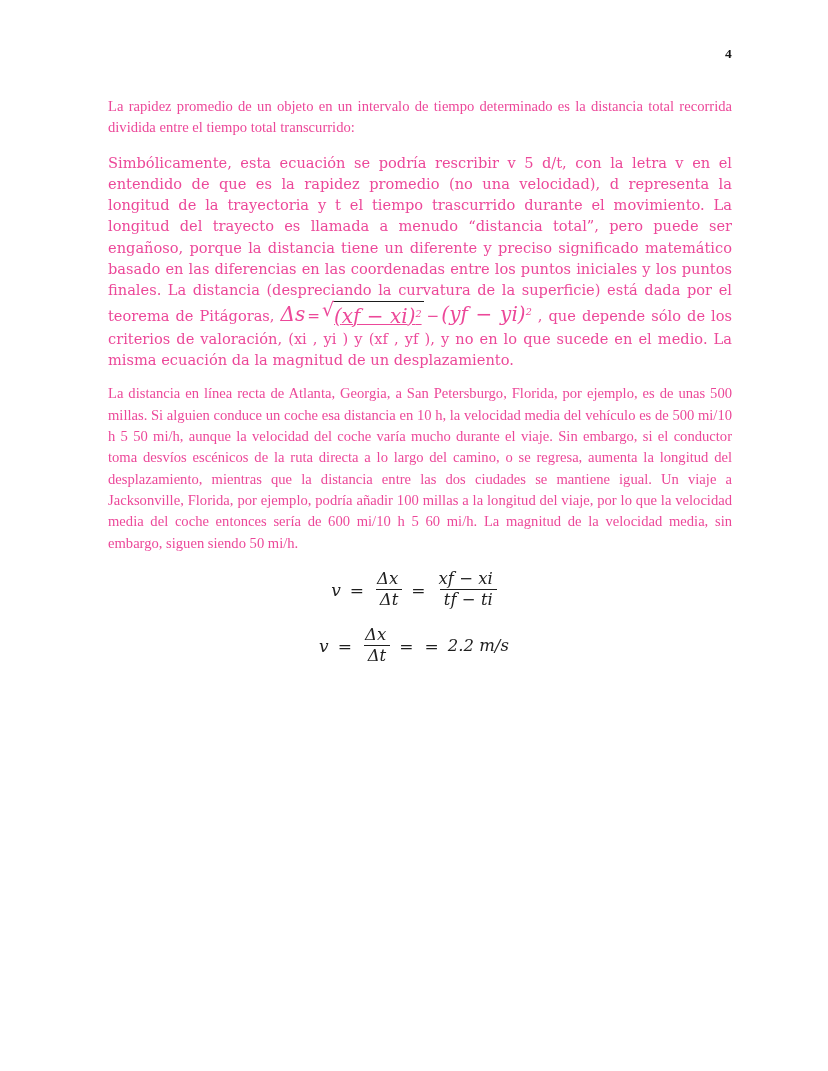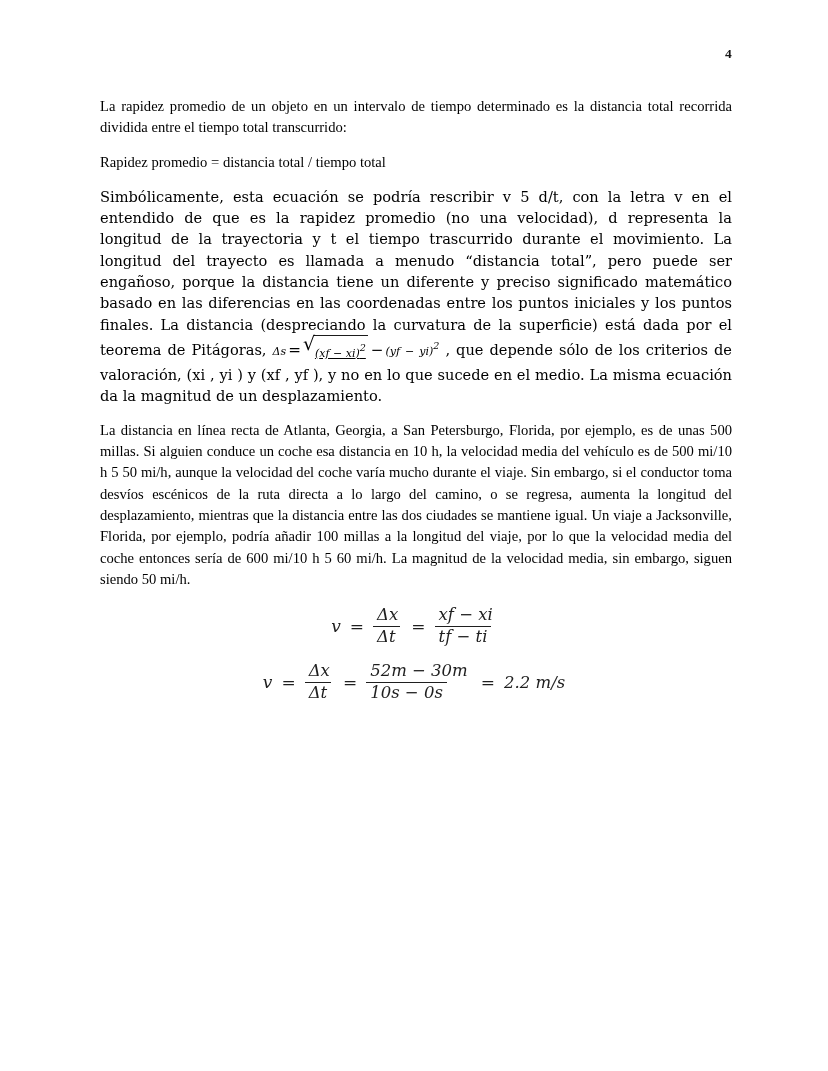--- a/index.html
+++ b/index.html
@@ -33,40 +33,40 @@
   }
 
   .content {
     position: absolute;
     left: 96px;
     top: 96px;
     width: 636px;
   }
 
   p.body {
-    margin: 0 0 13px 4px;
+    margin: 0 0 13px 12px;
     font-size: 14.6px;
     line-height: 21.3px;
     text-align: justify;
     text-justify: inter-word;
-    color: #000000;
+    color: #ec4899;
     hyphens: none;
   }
   p.body:last-child { margin-bottom: 0; }
 
   p.body.nojustify { text-align: left; }
 
   
   .mathline {
     font-family: "DejaVu Serif", "Liberation Serif", serif;
   }
   .mi {
     font-style: italic;
     font-family: "DejaVu Serif", "Liberation Serif", serif;
-    font-size: 11px;
+    font-size: 20px;
   }
   .mop {
     font-family: "DejaVu Serif", "Liberation Serif", serif;
     font-size: 15.2px;
     padding: 0 2px;
   }
   .sup {
     font-size: 9.6px;
     vertical-align: super;
     font-style: italic;
@@ -111,21 +111,21 @@
     font-size: 17px;
   }
   .eq-eq {
     font-size: 17px;
     font-style: normal;
     padding: 0 2px;
   }
   .frac {
     display: inline-flex;
     flex-direction: column;
-    align-items: flex-start;
+    align-items: flex-end;
     vertical-align: middle;
     line-height: 1.12;
   }
   .frac .num,
   .frac .den {
     font-style: italic;
     font-size: 16.5px;
     padding: 0 4px;
     white-space: nowrap;
   }
@@ -144,21 +144,20 @@
 <body>
 
 <div class="page">
 
   <div class="page-number">4</div>
 
   <div class="content">
 
     <p class="body">La rapidez promedio de un objeto en un intervalo de tiempo determinado es la distancia total recorrida dividida entre el tiempo total transcurrido:</p>
 
-    <p class="body nojustify">Rapidez promedio = distancia total / tiempo total</p>
 
     <p class="body mathline">
       <span>Simbólicamente, esta ecuación se podría rescribir v 5 d/t, con la letra v en el entendido de que es la rapidez promedio (no una velocidad), d representa la longitud de la trayectoria y t el tiempo trascurrido durante el movimiento. La longitud del trayecto es llamada a menudo “distancia total”, pero puede ser engañoso, porque la distancia tiene un diferente y preciso significado matemático basado en las diferencias en las coordenadas entre los puntos iniciales y los puntos finales. La distancia (despreciando la curvatura de la superficie) está dada por el teorema de Pitágoras,</span>
       <span class="inline-eq">
         <span class="mi">Δs</span><span class="mop">=</span><span class="radical"><span class="rad-glyph">√</span><span class="rad-body"><span class="mi">(</span><span class="mi">xf − xi</span><span class="mi">)</span><span class="sup">2</span></span></span><span class="mop">−</span><span class="mi">(</span><span class="mi">yf − yi</span><span class="mi">)</span><span class="sup">2</span>
       </span><span>, que depende sólo de los criterios de valoración, (xi , yi ) y (xf , yf ), y no en lo que sucede en el medio. La misma ecuación da la magnitud de un desplazamiento.</span>
     </p>
 
     <p class="body">La distancia en línea recta de Atlanta, Georgia, a San Petersburgo, Florida, por ejemplo, es de unas 500 millas. Si alguien conduce un coche esa distancia en 10 h, la velocidad media del vehículo es de 500 mi/10 h 5 50 mi/h, aunque la velocidad del coche varía mucho durante el viaje. Sin embargo, si el conductor toma desvíos escénicos de la ruta directa a lo largo del camino, o se regresa, aumenta la longitud del desplazamiento, mientras que la distancia entre las dos ciudades se mantiene igual. Un viaje a Jacksonville, Florida, por ejemplo, podría añadir 100 millas a la longitud del viaje, por lo que la velocidad media del coche entonces sería de 600 mi/10 h 5 60 mi/h. La magnitud de la velocidad media, sin embargo, siguen siendo 50 mi/h.</p>
 
@@ -185,23 +184,19 @@
 
     <div class="display-eq">
       <span class="eq-row">
         <span class="eq-var">v</span>
         <span class="eq-eq">=</span>
         <span class="frac">
           <span class="num">Δx</span>
           <span class="den">Δt</span>
         </span>
         <span class="eq-eq">=</span>
-        <span class="frac">
-          <span class="num">52m − 30m</span>
-          <span class="den">10s − 0s</span>
-        </span>
         <span class="eq-eq">=</span>
         <span class="eq-result">2.2 m/s</span>
       </span>
     </div>
 
   </div>
 </div>
 
 </body></html>

